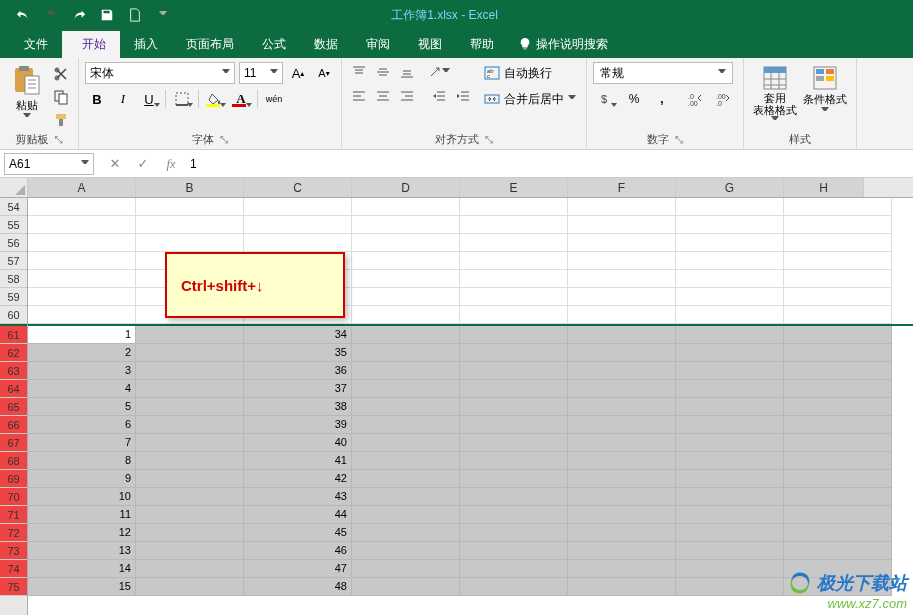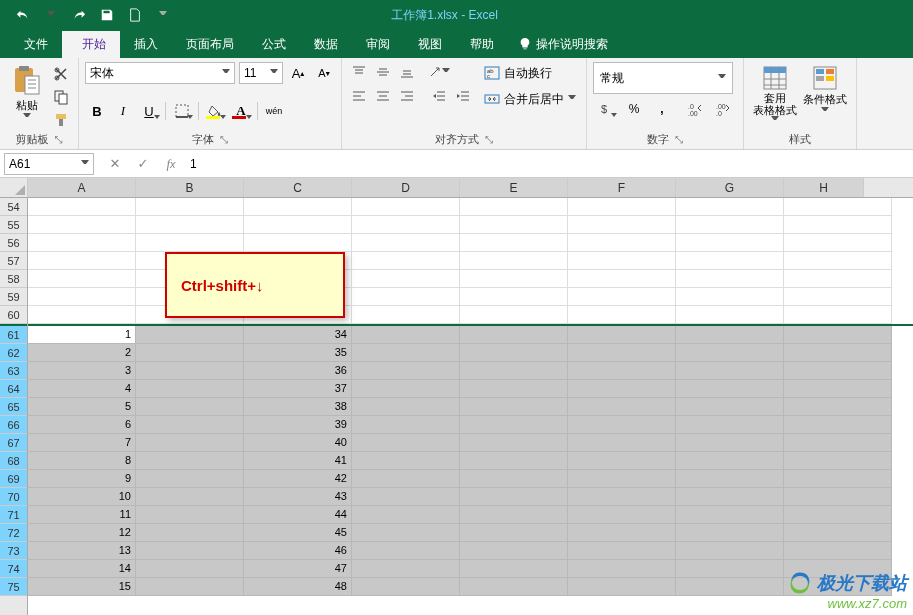--- a/index.html
+++ b/index.html
@@ -25,39 +25,39 @@
 .group-body { flex: 1; display: flex; align-items: flex-start; }
 .group-label { text-align: center; font-size: 11px; color: #444; padding-top: 2px; display: flex; align-items: center; justify-content: center; gap: 6px;}
 .dialog-launcher { font-size: 10px; color: #666; cursor: pointer; }
 
 .paste-btn { display: flex; flex-direction: column; align-items: center; width: 42px; cursor: pointer; }
 .paste-icon { width: 32px; height: 32px; margin-top: 2px; }
 .paste-label { font-size: 11px; margin-top: 2px; }
 .clip-side { display: flex; flex-direction: column; gap: 3px; margin-left: 2px; margin-top: 2px; }
 .small-btn { width: 22px; height: 20px; display: flex; align-items: center; justify-content: center; cursor: pointer; }
 
-.font-top { display: flex; gap: 4px; margin-bottom: 16px; }
+.font-top { display: flex; gap: 4px; margin-bottom: 4px; }
 .font-name { width: 150px; height: 22px; border: 1px solid #bbb; font-size: 12px; padding: 0 4px; background: #fff; display: flex; align-items: center; justify-content: space-between; }
 .font-size { width: 44px; height: 22px; border: 1px solid #bbb; font-size: 12px; padding: 0 4px; background: #fff; display: flex; align-items: center; justify-content: space-between; }
 .aa-btn { width: 22px; height: 22px; display: flex; align-items: center; justify-content: center; cursor: pointer; font-family: Arial; }
 .font-bottom { display: flex; gap: 2px; align-items: center; }
 .f-btn { width: 24px; height: 22px; display: flex; align-items: center; justify-content: center; cursor: pointer; font-size: 13px; position: relative; }
 .f-btn.dd::after { content: ""; border-left: 3px solid transparent; border-right: 3px solid transparent; border-top: 4px solid #555; position: absolute; right: 1px; bottom: 3px; }
 .f-sep { width: 1px; height: 18px; background: #ccc; margin: 0 2px; }
 .color-bar { position: absolute; bottom: 3px; left: 3px; right: 7px; height: 3px; }
 .font-col { display: flex; flex-direction: column; }
 
 .align-col { display: flex; flex-direction: column; gap: 4px; }
 .align-row { display: flex; gap: 2px; }
 .a-btn { width: 22px; height: 20px; display: flex; align-items: center; justify-content: center; cursor: pointer; }
 .wrap-col { display: flex; flex-direction: column; gap: 4px; margin-left: 6px; }
 .wrap-btn { display: flex; align-items: center; gap: 4px; font-size: 12px; height: 22px; padding: 0 4px; cursor: pointer; }
 
 .num-col { display: flex; flex-direction: column; gap: 4px; }
-.num-format { width: 140px; height: 32px; border: 1px solid #bbb; background: #fff; display: flex; align-items: center; justify-content: space-between; padding: 0 6px; font-size: 12px; }
+.num-format { width: 140px; height: 22px; border: 1px solid #bbb; background: #fff; display: flex; align-items: center; justify-content: space-between; padding: 0 6px; font-size: 12px; }
 .num-row { display: flex; gap: 2px; }
 .n-btn { width: 26px; height: 22px; display: flex; align-items: center; justify-content: center; cursor: pointer; font-size: 12px; position: relative; }
 .n-btn.dd::after { content: ""; border-left: 3px solid transparent; border-right: 3px solid transparent; border-top: 4px solid #555; position: absolute; right: 2px; bottom: 3px; }
 
 .style-btn { display: flex; flex-direction: column; align-items: center; width: 50px; cursor: pointer; font-size: 11px; padding-top: 2px; }
 .style-icon { width: 28px; height: 28px; display: flex; align-items: center; justify-content: center; }
 
 .dd-arrow { width: 8px; height: 8px; display: inline-block; }
 .dd-arrow::after { content: ""; display: block; border-left: 3px solid transparent; border-right: 3px solid transparent; border-top: 4px solid #555; }
 
@@ -71,21 +71,21 @@
 
 
 .grid-wrap { position: relative; height: 437px; overflow: hidden; }
 .corner { position: absolute; left: 0; top: 0; width: 28px; height: 20px; background: #e8e8e8; border-right: 1px solid #ccc; border-bottom: 1px solid #aaa; }
 .corner::after { content: ""; position: absolute; right: 2px; bottom: 2px; border-left: 10px solid transparent; border-bottom: 10px solid #b0b0b0; }
 .col-headers { position: absolute; left: 28px; top: 0; right: 0; height: 20px; display: flex; background: #e8e8e8; border-bottom: 1px solid #aaa; }
 .ch { width: 108px; border-right: 1px solid #ccc; text-align: center; font-size: 12px; line-height: 20px; color: #333; }
 .ch.sel { background: #d4d4d4; }
 .row-headers { position: absolute; left: 0; top: 20px; width: 28px; bottom: 0; background: #e8e8e8; border-right: 1px solid #aaa; }
 .rh { height: 18px; border-bottom: 1px solid #ccc; text-align: center; font-size: 11px; line-height: 18px; color: #333; }
-.rh.sel { background: #7dd3fc; }
+.rh.sel { background: #ef4444; }
 .cells { position: absolute; left: 28px; top: 20px; right: 0; bottom: 0; }
 .row { height: 18px; display: flex; }
 .cell { width: 108px; height: 18px; border-right: 1px solid #ddd; border-bottom: 1px solid #ddd; font-size: 11px; padding-right: 4px; text-align: right; line-height: 17px; }
 .row.sel .cell { background: #c8c8c8; border-right: 1px solid #b8b8b8; border-bottom: 1px solid #b8b8b8; }
 .row.sel .cell.active { background: #fff; }
 .row-sep { height: 2px; background: #0c6b3f; width: 100%; }
 
 
 .callout { position: absolute; left: 165px; top: 252px; width: 180px; height: 66px; background: #ffffcc; border: 2px solid #d00000; display: flex; align-items: center; padding-left: 14px; color: #d00000; font-weight: bold; font-size: 15px; box-shadow: 3px 3px 6px rgba(0,0,0,0.25); }
 

